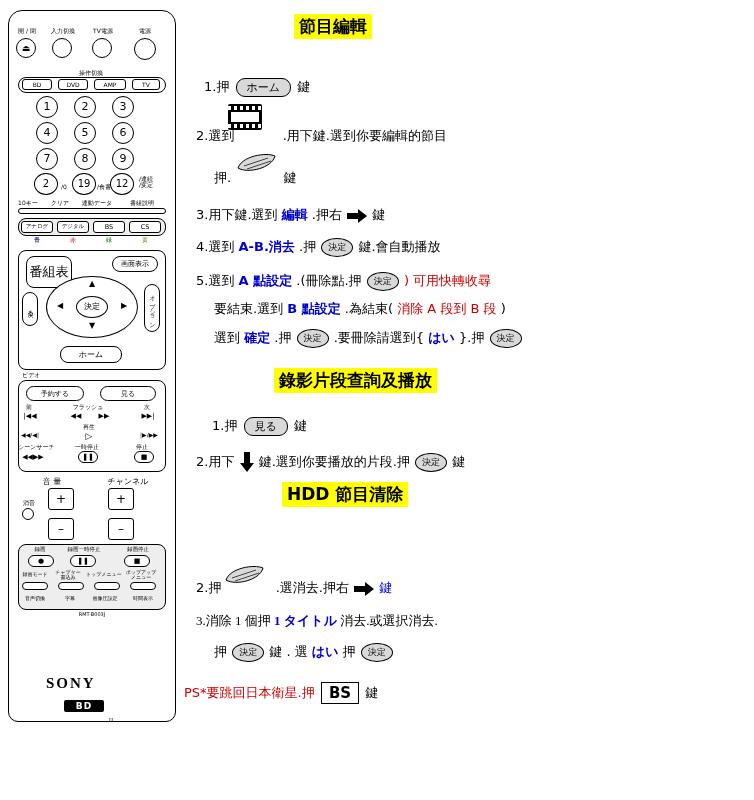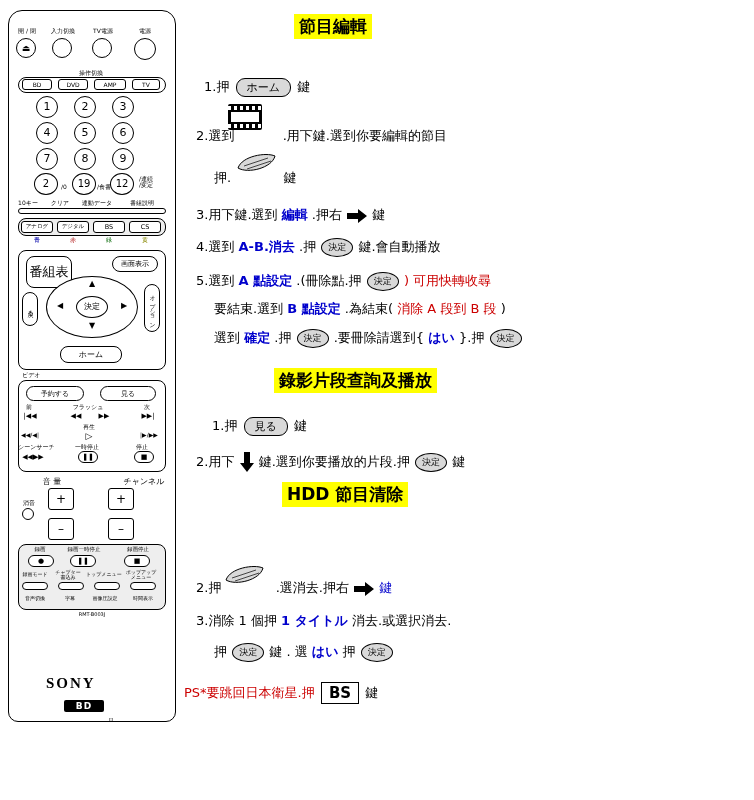--- a/index.html
+++ b/index.html
@@ -319,21 +319,21 @@
     <div class="rlabel" style="left:126px; top:422px; width:30px; font-size:6px;">|▶/▶▶</div>
 
     <div class="rlabel" style="left:10px; top:434px; width:34px; font-size:6px;">シーンサーチ</div>
     <div class="rlabel" style="left:58px; top:434px; width:42px; font-size:6px;">一時停止</div>
     <div class="rlabel" style="left:122px; top:434px; width:24px; font-size:6px;">停止</div>
     <div class="rlabel" style="left:14px; top:444px; width:22px; font-size:7px;">◀◀▶▶</div>
     <div class="rbtn-round" style="left:70px; top:441px; width:20px; height:12px; border-radius:6px; font-size:7px; line-height:10px;">❚❚</div>
     <div class="rbtn-round" style="left:126px; top:441px; width:20px; height:12px; border-radius:6px; font-size:7px; line-height:10px;">■</div>
 
     <div class="rlabel" style="left:22px; top:468px; width:44px; font-size:8px;">音 量</div>
-    <div class="rlabel" style="left:92px; top:468px; width:56px; font-size:8px;margin-left:16px;">チャンネル</div>
+    <div class="rlabel" style="left:92px; top:468px; width:56px; font-size:8px;">チャンネル</div>
     <div class="rlabel" style="left:10px; top:490px; width:22px; font-size:6px;">消音</div>
     <div class="rbtn-round" style="left:14px; top:498px; width:12px; height:12px;"></div>
     <div class="rbtn-rect" style="left:40px; top:478px; width:26px; height:22px; font-size:12px;">+</div>
     <div class="rbtn-rect" style="left:40px; top:508px; width:26px; height:22px; font-size:12px;">–</div>
     <div class="rbtn-rect" style="left:100px; top:478px; width:26px; height:22px; font-size:12px;">+</div>
     <div class="rbtn-rect" style="left:100px; top:508px; width:26px; height:22px; font-size:12px;">–</div>
 
     <div class="sec-box shade" style="left:10px; top:534px; width:148px; height:66px;"></div>
     <div class="rlabel" style="left:20px; top:537px; width:24px; font-size:5.5px;">録画</div>
     <div class="rlabel" style="left:54px; top:537px; width:44px; font-size:5.5px;">録画一時停止</div>
@@ -469,21 +469,21 @@
         <path d="M0 4 H11 V0 L20 7 L11 14 V10 H0 Z" fill="#000"></path>
       </svg>
       <span class="blue">鍵</span>
     </div>
     <svg class="curve-key" style="left:36px; top:562px;" viewBox="0 0 44 26">
       <path d="M4 18 C8 6, 32 2, 41 6 C38 18, 14 24, 4 18 Z" fill="#d9d9d9" stroke="#000" stroke-width="1"></path>
       <line x1="10" y1="16" x2="34" y2="8" stroke="#000" stroke-width="0.7"></line>
       <line x1="13" y1="19" x2="37" y2="11" stroke="#000" stroke-width="0.7"></line>
     </svg>
 
-    <div class="line" style="left:10px; top:613px;">
+    <div class="line" style="left:10px; top:613px;font-family:Liberation Serif, serif;">
       <span>3.消除 1 個押</span>
       <span class="blue bold">1 タイトル</span>
       <span>消去.或選択消去.</span>
     </div>
 
     <div class="line" style="left:28px; top:643px;">
       <span>押</span>
       <span class="key-kettei">決定</span>
       <span>鍵 . 選</span>
       <span class="blue bold">はい</span>

